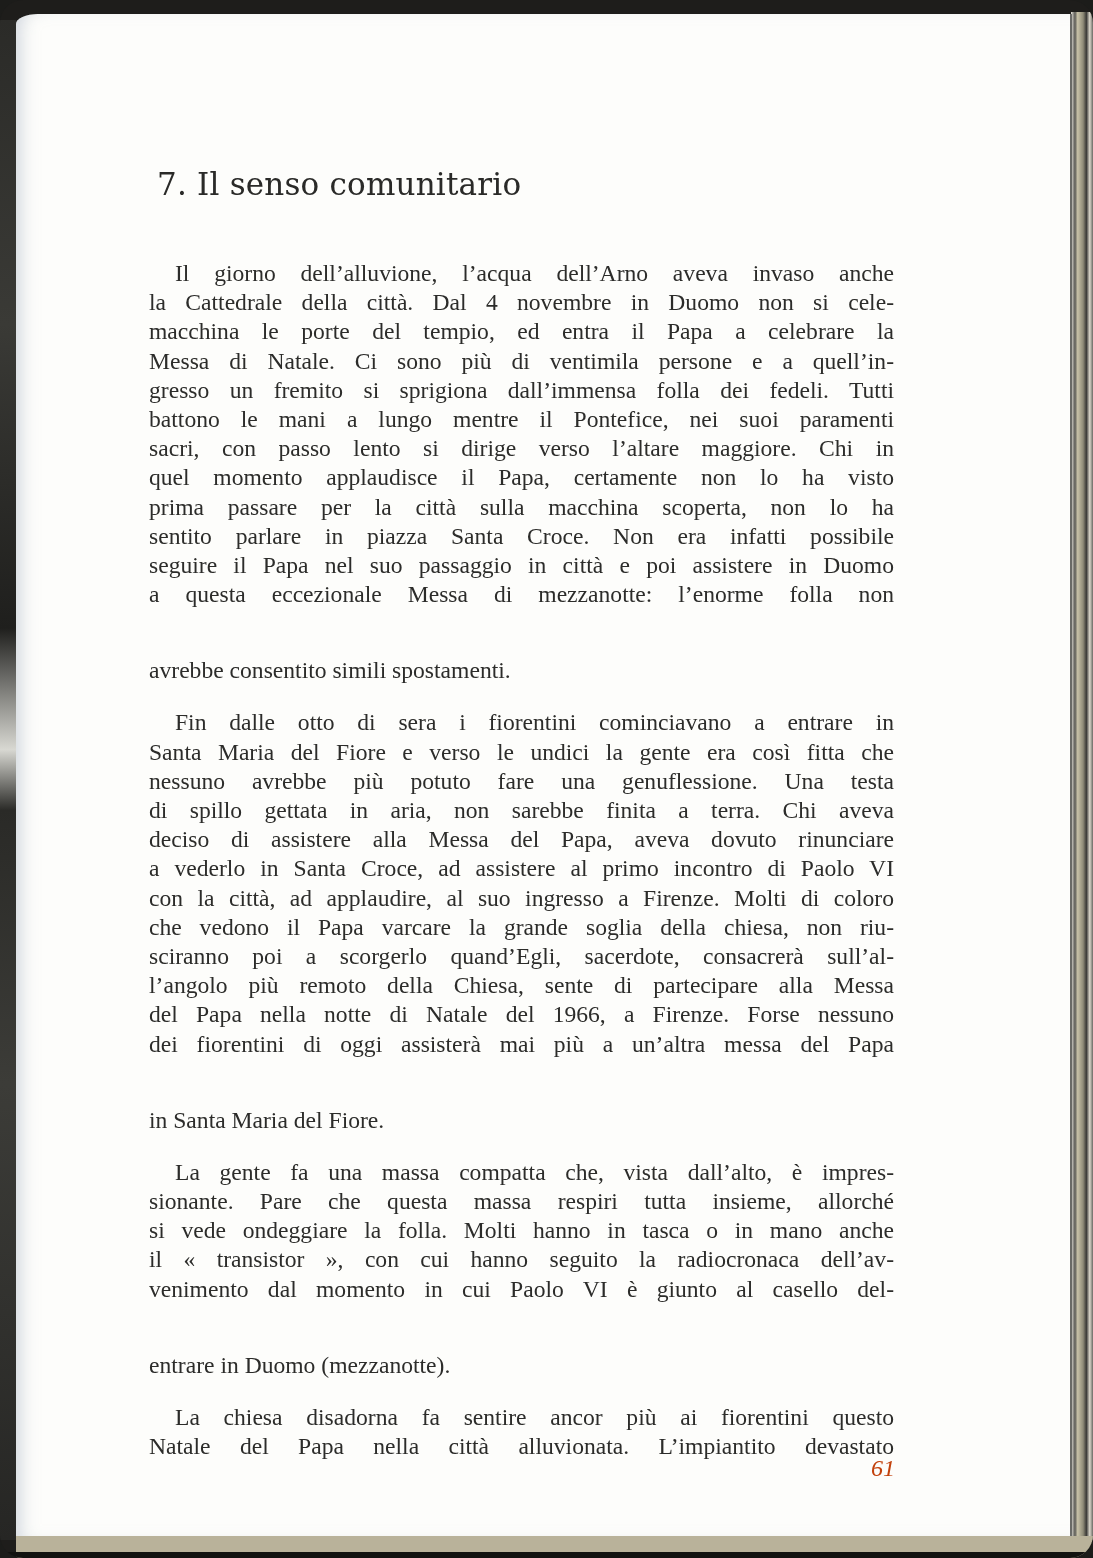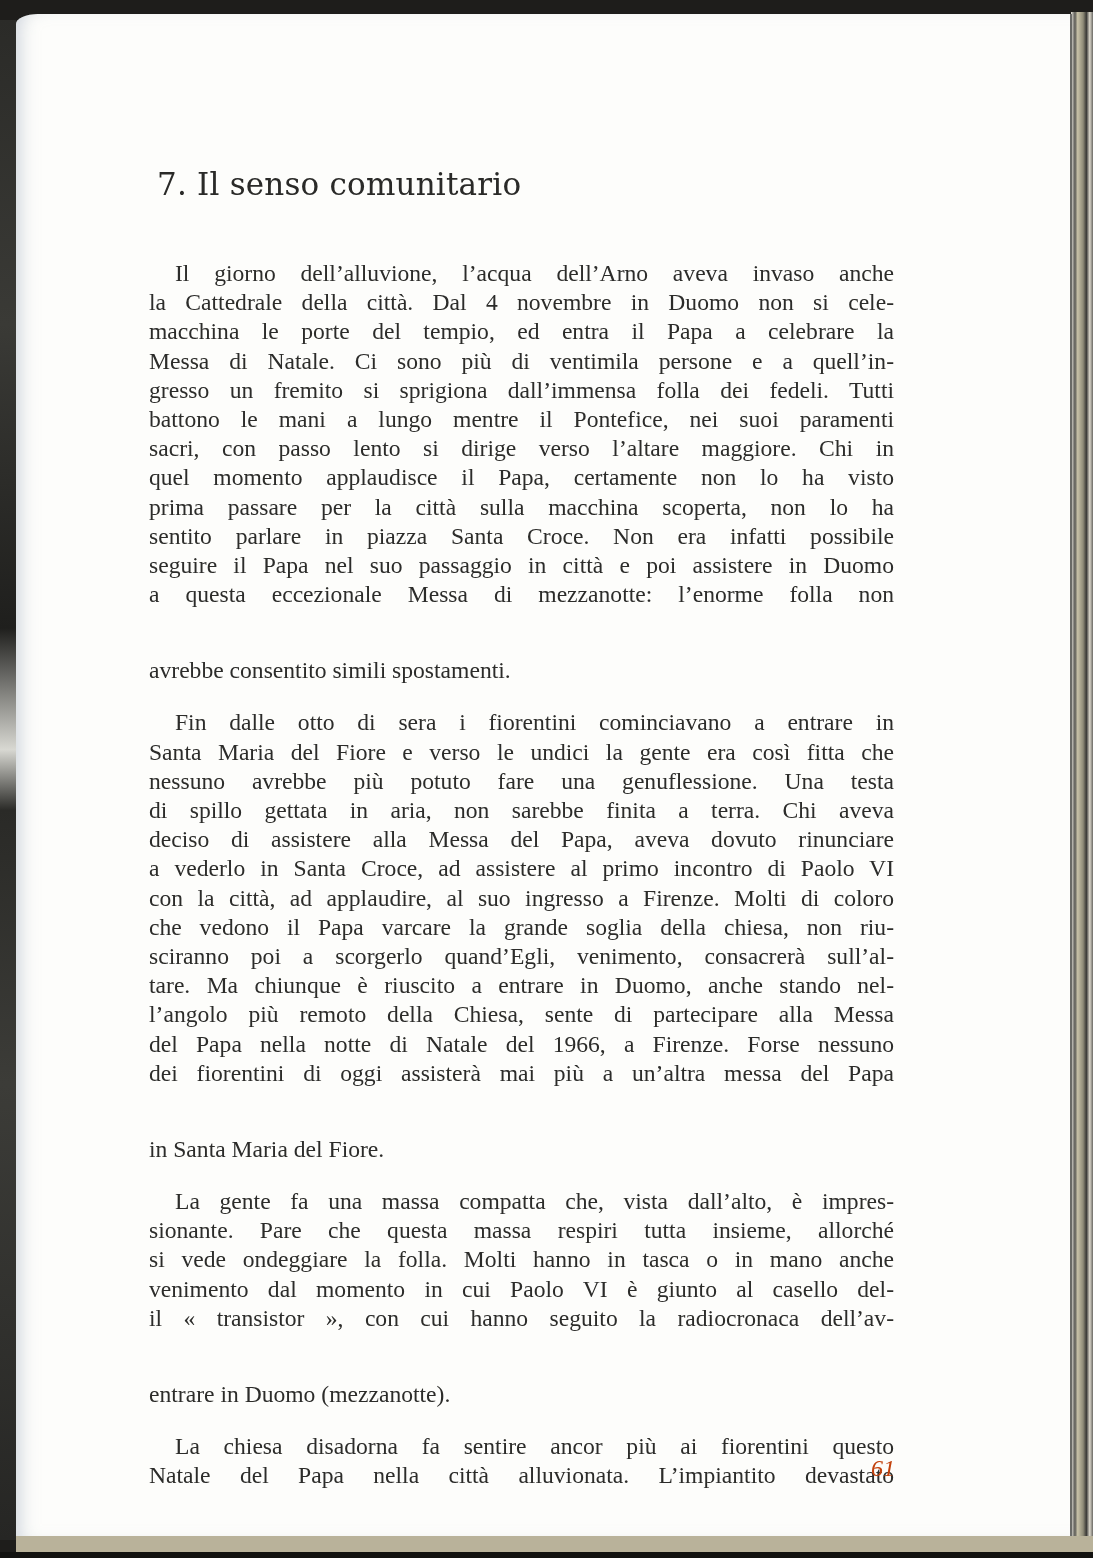--- a/index.html
+++ b/index.html
@@ -9,20 +9,21 @@
     height: 1558px;
     overflow: hidden;
     background: #1c1c1a;
   }
   .scan {
     position: relative;
     width: 1093px;
     height: 1558px;
     background: #1e1d1b;
     overflow: hidden;
+    border-radius: 23px;
   }
   .left-strip {
     position: absolute;
     left: 0; top: 20px;
     width: 16px; height: 1520px;
     background: linear-gradient(180deg, #2b2b28 0%, #3a3a36 20%, #1f1f1d 40%, #d8d8d2 48%, #2a2a27 52%, #3c3c38 70%, #262624 100%);
   }
   .bottom-edge {
     position: absolute;
     left: 16px; right: 0;
@@ -127,33 +128,32 @@
         </div>
         <div>
           <span class="line indent">Fin dalle otto di sera i fiorentini cominciavano a entrare in</span>
           <span class="line">Santa Maria del Fiore e verso le undici la gente era così fitta che</span>
           <span class="line">nessuno avrebbe più potuto fare una genuflessione. Una testa</span>
           <span class="line">di spillo gettata in aria, non sarebbe finita a terra. Chi aveva</span>
           <span class="line">deciso di assistere alla Messa del Papa, aveva dovuto rinunciare</span>
           <span class="line">a vederlo in Santa Croce, ad assistere al primo incontro di Paolo VI</span>
           <span class="line">con la città, ad applaudire, al suo ingresso a Firenze. Molti di coloro</span>
           <span class="line">che vedono il Papa varcare la grande soglia della chiesa, non riu-</span>
-          <span class="line">sciranno poi a scorgerlo quand’Egli, venimento, consacrerà sull’al-</span>
-          <span class="line">tare. Ma chiunque è riuscito a entrare in Duomo, anche stando nel-</span>
+          <span class="line">sciranno poi a scorgerlo quand’Egli, sacerdote, consacrerà sull’al-</span>
           <span class="line">l’angolo più remoto della Chiesa, sente di partecipare alla Messa</span>
           <span class="line">del Papa nella notte di Natale del 1966, a Firenze. Forse nessuno</span>
           <span class="line">dei fiorentini di oggi assisterà mai più a un’altra messa del Papa</span>
           <span class="line last">in Santa Maria del Fiore.</span>
         </div>
         <div>
           <span class="line indent">La gente fa una massa compatta che, vista dall’alto, è impres-</span>
           <span class="line">sionante. Pare che questa massa respiri tutta insieme, allorché</span>
           <span class="line">si vede ondeggiare la folla. Molti hanno in tasca o in mano anche</span>
+          <span class="line">il « transistor », con cui hanno seguito la radiocronaca dell’av-</span>
           <span class="line">venimento dal momento in cui Paolo VI è giunto al casello del-</span>
-          <span class="line">il « transistor », con cui hanno seguito la radiocronaca dell’av-</span>
           <span class="line last">entrare in Duomo (mezzanotte).</span>
         </div>
         <div>
           <span class="line indent">La chiesa disadorna fa sentire ancor più ai fiorentini questo</span>
           <span class="line">Natale del Papa nella città alluvionata. L’impiantito devastato</span>
         </div>
       </div>
 
     <div class="page-number">61</div>
   </div>

